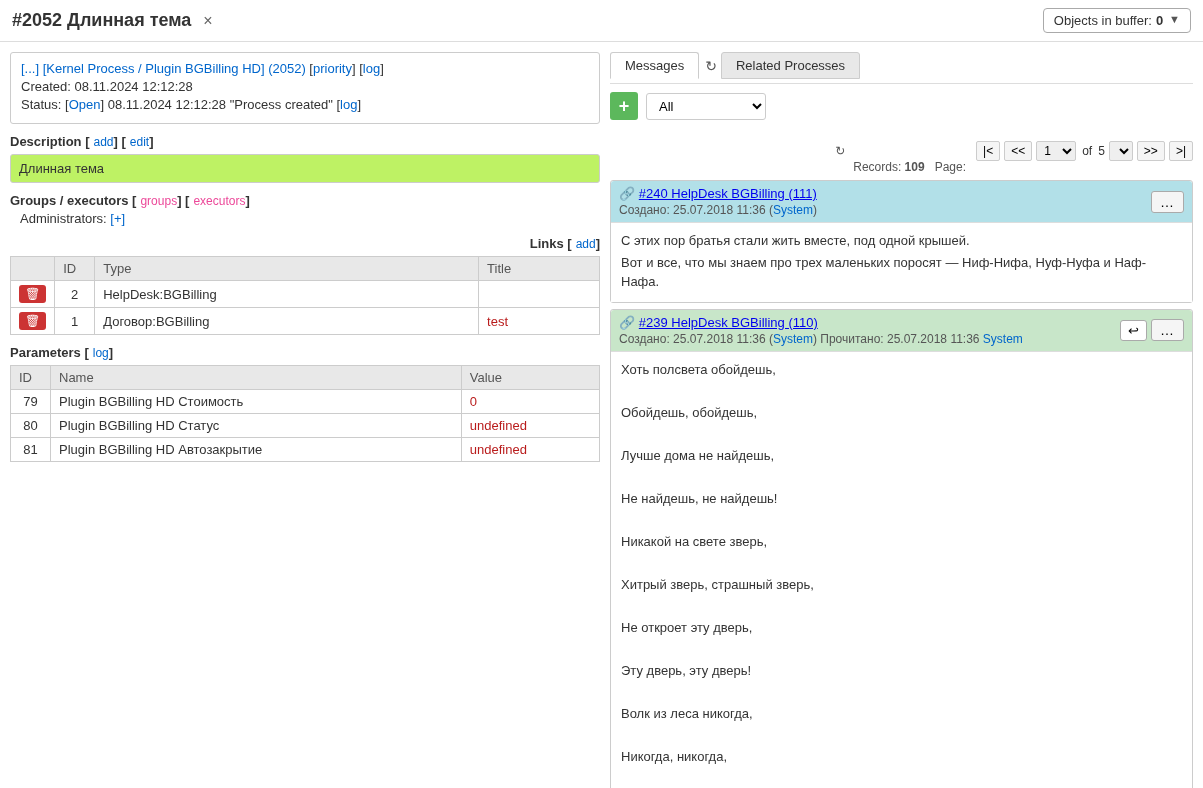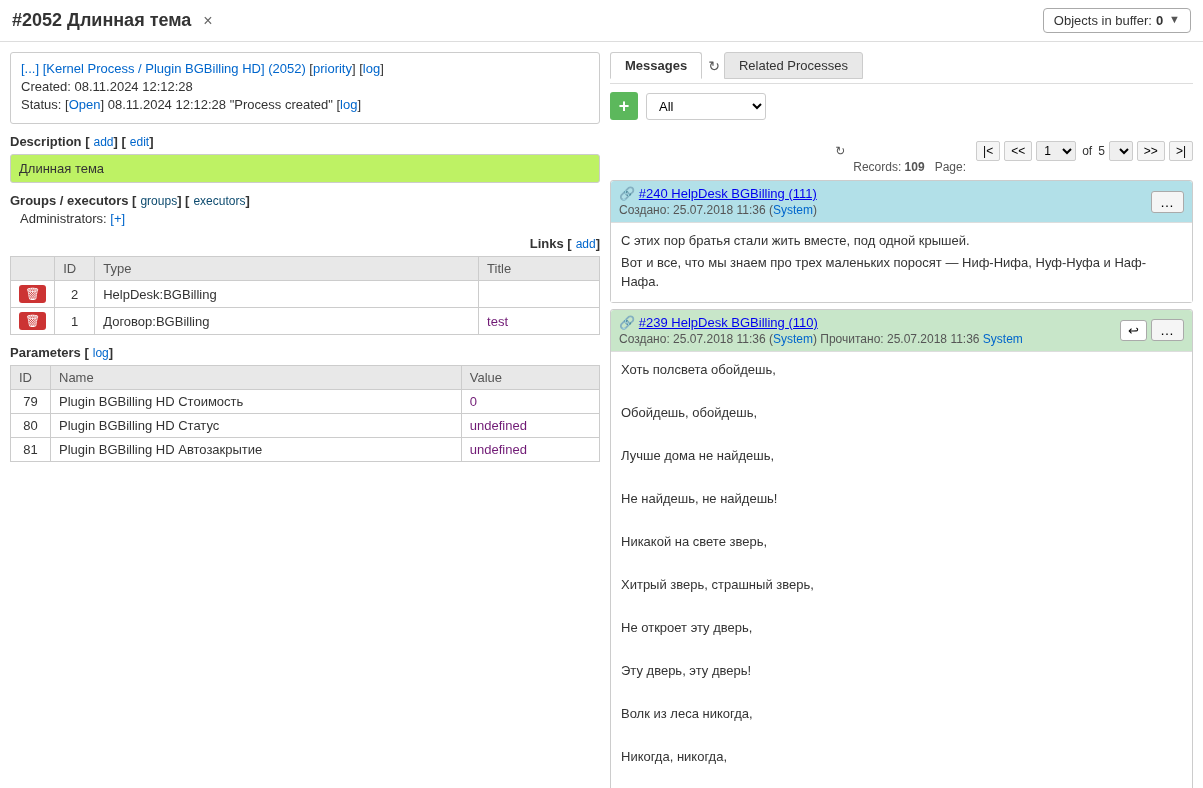--- a/index.html
+++ b/index.html
@@ -30,51 +30,51 @@
     
     .section-header { font-weight: bold; margin-bottom: 5px; }
     .section-header a { color: #0066cc; text-decoration: none; font-weight: normal; margin-left: 4px; font-size: 12px; }
 
     
     .description-box { border: 1px solid #ccc; border-radius: 3px; padding: 6px 8px; margin-bottom: 10px; background: #bef264; }
 
     
     .groups-section { margin-bottom: 10px; }
     .groups-header { font-weight: bold; margin-bottom: 3px; }
-    .groups-header a { color: #0c4a6e; text-decoration: none; font-weight: normal; margin-left: 4px; font-size: 12px; }
+    .groups-header a { color: #ec4899; text-decoration: none; font-weight: normal; margin-left: 4px; font-size: 12px; }
     .admins-line { margin-left: 10px; }
     .admins-line a { color: #0066cc; text-decoration: none; }
 
     
     .links-section { margin-bottom: 10px; }
     .links-header { font-weight: bold; margin-bottom: 5px; text-align: right; }
     .links-header a { color: #0066cc; text-decoration: none; font-weight: normal; margin-left: 4px; font-size: 12px; }
 
     
     .data-table { width: 100%; border-collapse: collapse; border: 1px solid #ccc; font-size: 13px; }
     .data-table th { background: #e8e8e8; border: 1px solid #ccc; padding: 4px 8px; text-align: left; font-weight: normal; color: #555; }
     .data-table td { border: 1px solid #ccc; padding: 4px 8px; background: #fff; }
-    .data-table td a { color: #701a75; text-decoration: none; }
+    .data-table td a { color: #b91c1c; text-decoration: none; }
     .data-table td.id-col { width: 40px; text-align: center; }
     .data-table td.action-col { width: 36px; text-align: center; }
 
     .delete-btn { background: #cc3333; color: #fff; border: none; border-radius: 3px; padding: 2px 6px; cursor: pointer; font-size: 12px; }
 
     
     .params-section { margin-bottom: 10px; }
     .params-header { font-weight: bold; margin-bottom: 5px; }
     .params-header a { color: #0066cc; text-decoration: none; font-weight: normal; margin-left: 4px; font-size: 12px; }
 
     
     .right-panel { flex: 1; display: flex; flex-direction: column; }
 
     
     .tabs-bar { display: flex; align-items: center; gap: 4px; margin-bottom: 8px; border-bottom: 1px solid #ddd; padding-bottom: 4px; }
     .tab-btn { padding: 5px 14px; border: 1px solid #ccc; border-radius: 3px 3px 0 0; cursor: pointer; background: #e8e8e8; font-size: 13px; }
-    .tab-btn.active { background: #fff; border-bottom-color: #fff; font-weight: bold; }
+    .tab-btn.active { background: #fff; border-bottom-color: #fff; font-weight: normal; }
     .refresh-icon { cursor: pointer; color: #555; font-size: 14px; margin-left: 2px; }
 
     
     .messages-toolbar { display: flex; align-items: center; gap: 8px; margin-bottom: 8px; }
     .add-msg-btn { background: #5cb85c; color: #fff; border: none; border-radius: 3px; width: 28px; height: 28px; cursor: pointer; font-size: 18px; font-weight: bold; display: flex; align-items: center; justify-content: center; }
     .filter-select { border: 1px solid #ccc; border-radius: 3px; padding: 4px 8px; font-size: 13px; background: #fff; min-width: 120px; }
 
     
     .pagination-bar { display: flex; align-items: center; justify-content: flex-end; gap: 4px; margin-bottom: 6px; font-size: 12px; }
     .pagination-bar .records-info { margin-right: 6px; color: #555; margin-top: 32px; }

